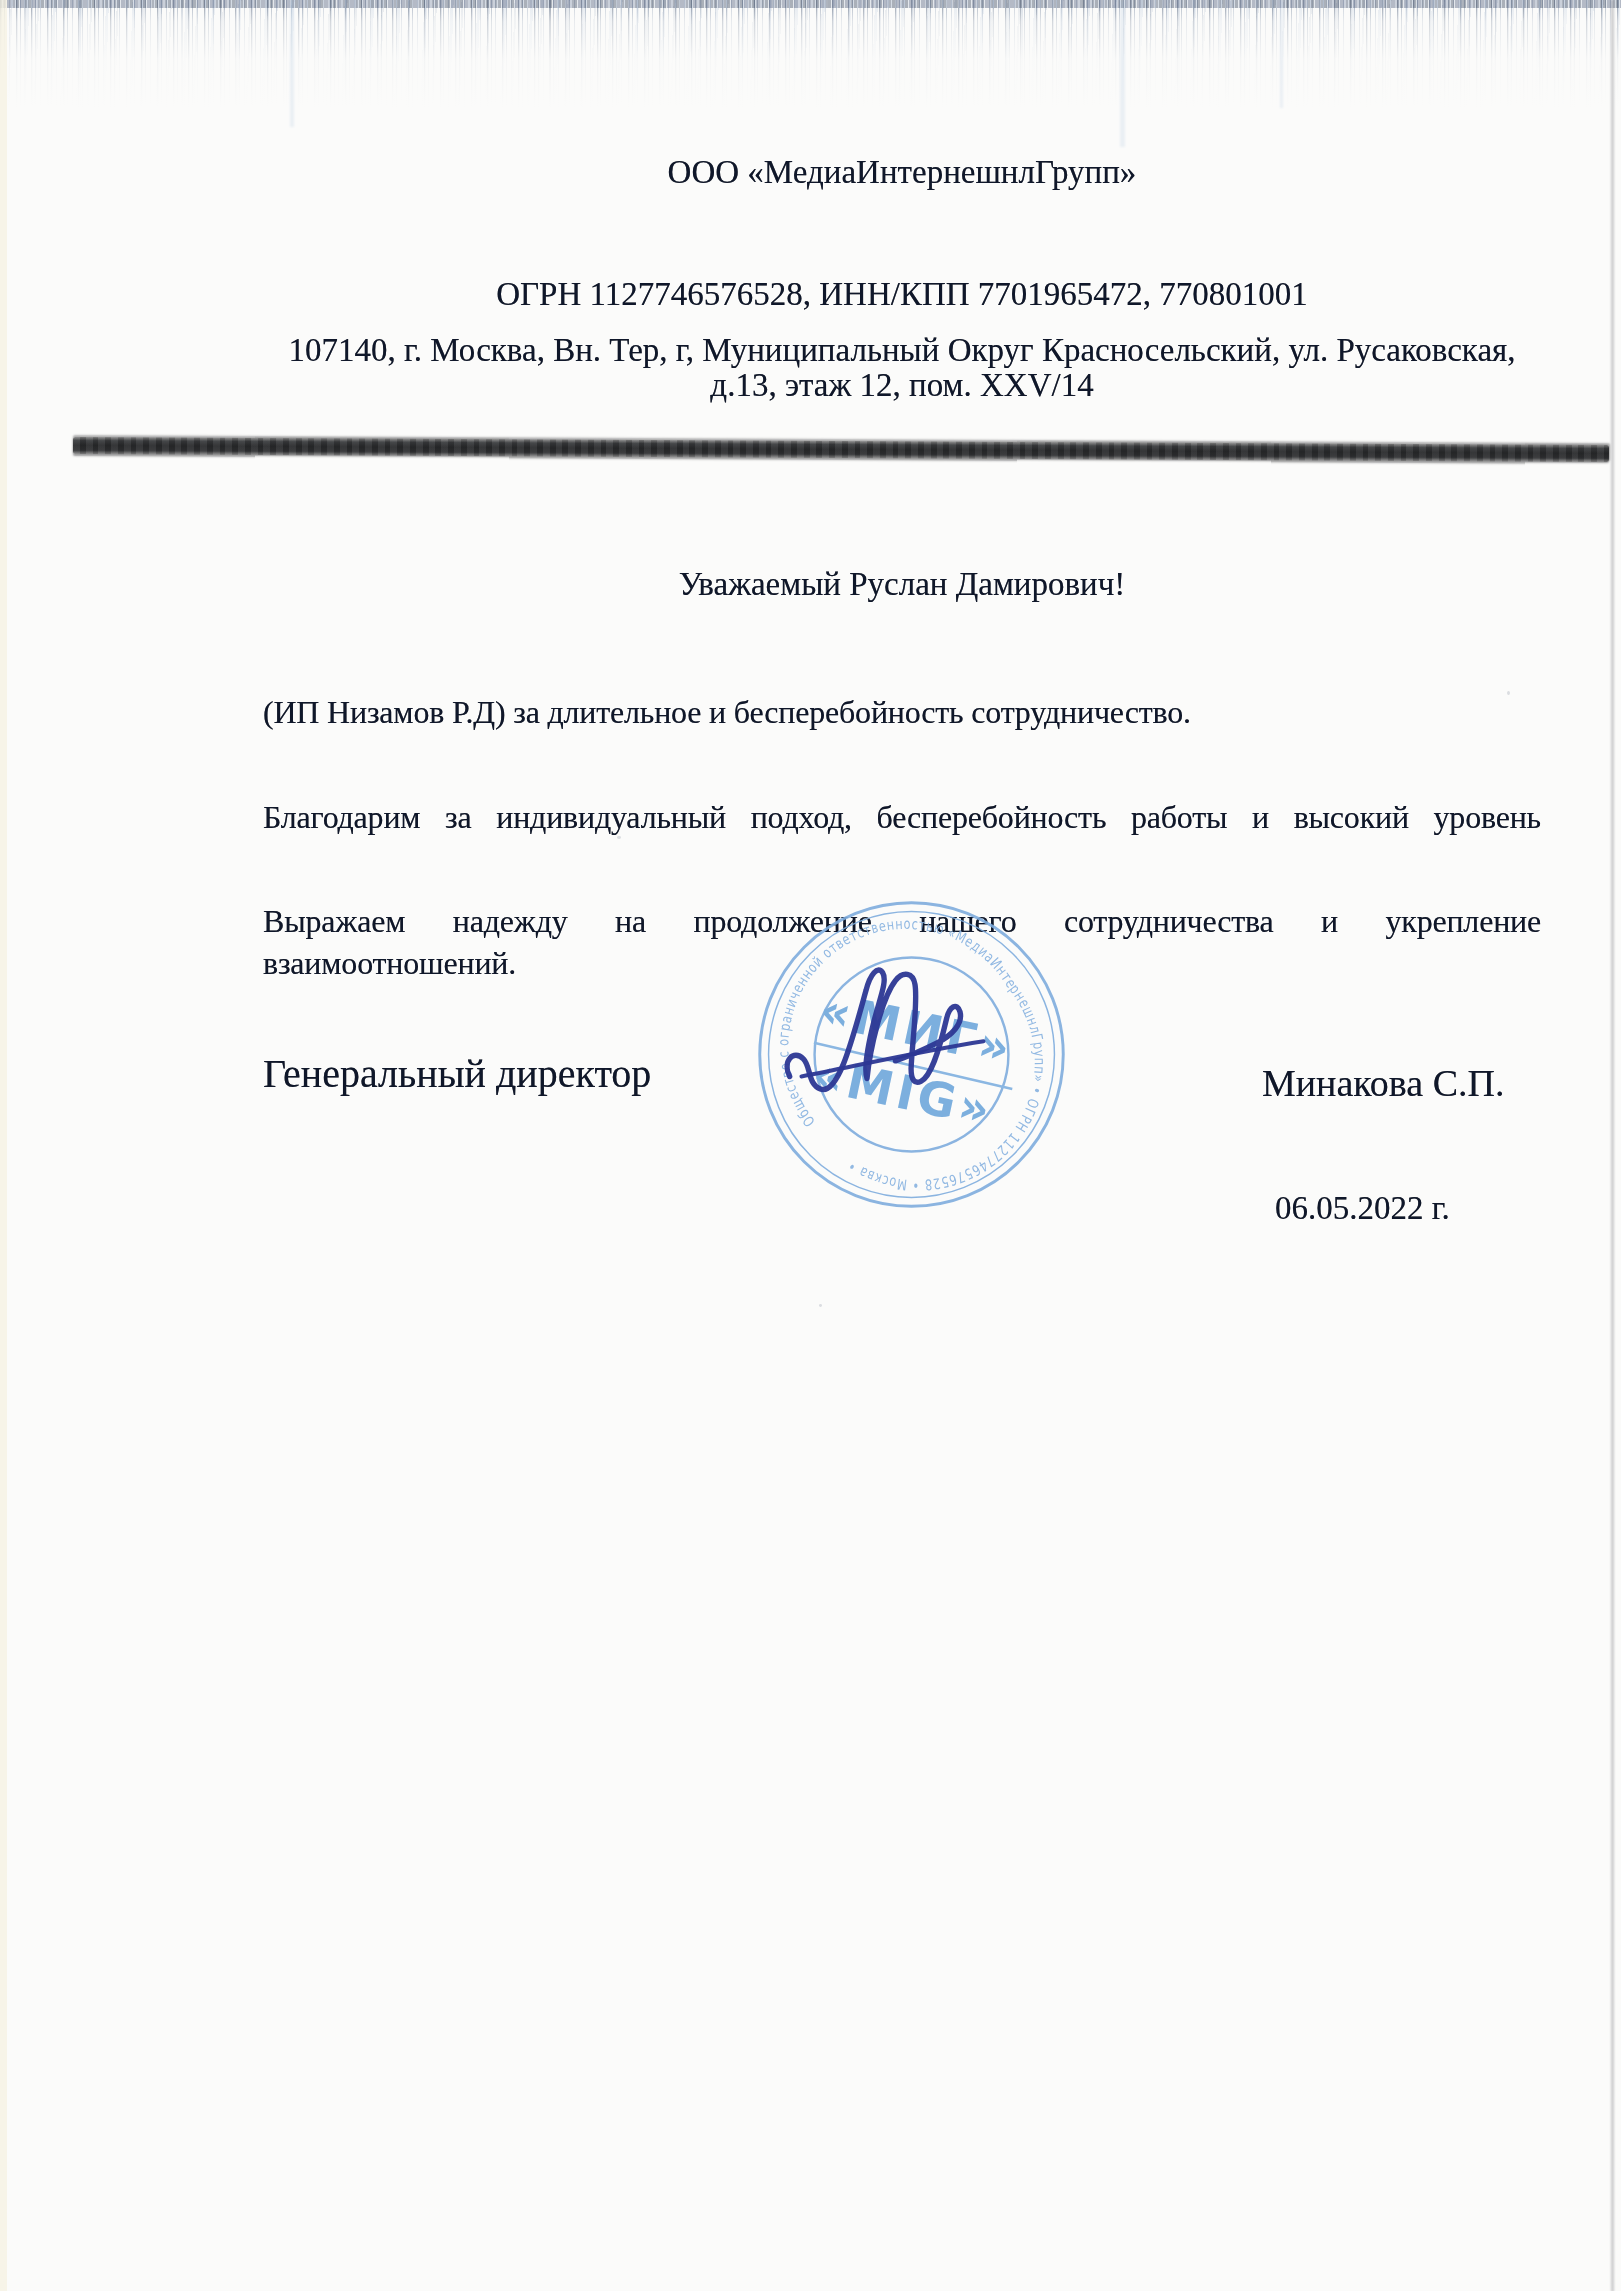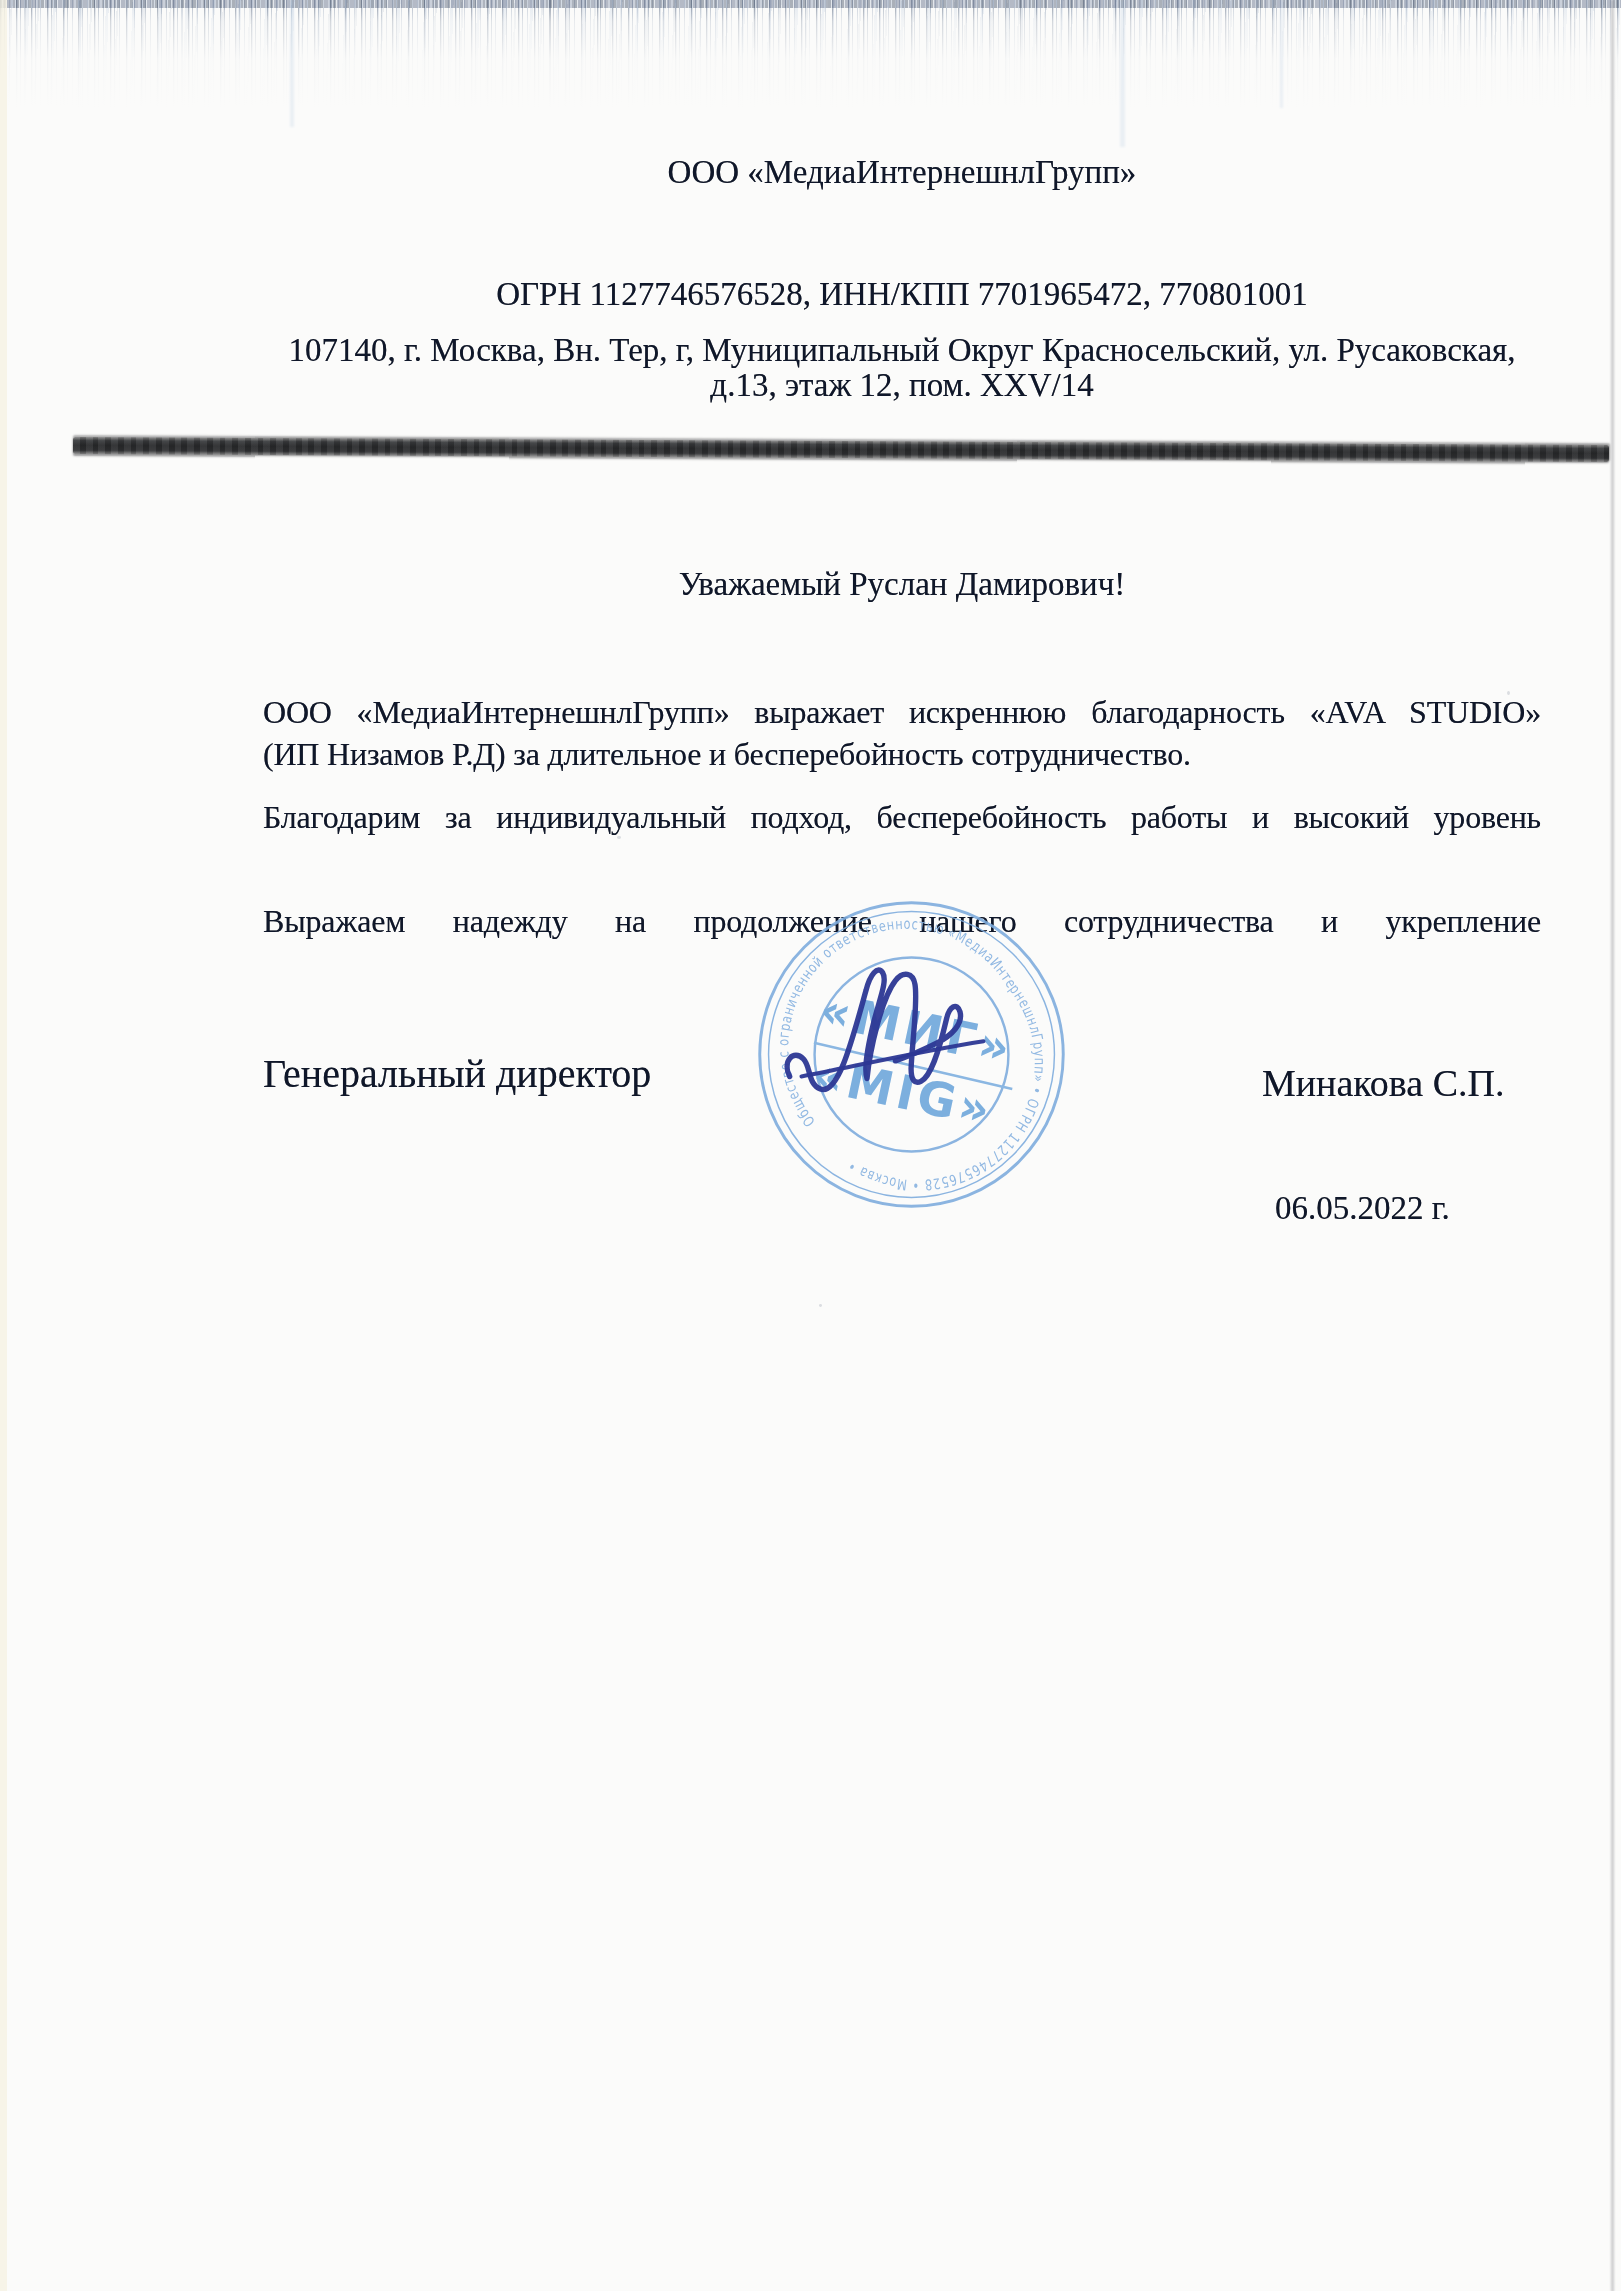--- a/index.html
+++ b/index.html
@@ -89,30 +89,30 @@
     <div class="center-line reg">ОГРН 1127746576528, ИНН/КПП 7701965472, 770801001</div>
     <div class="center-line addr1">107140, г. Москва, Вн. Тер, г, Муниципальный Округ Красносельский, ул. Русаковская,</div>
     <div class="center-line addr2">д.13, этаж 12, пом. XXV/14</div>
     <div class="divider-bar"></div>
   </header>
 
   <main>
     <div class="center-line salutation">Уважаемый Руслан Дамирович!</div>
 
     <div class="para" style="top:691px">
-      <div class="pline just">ООО «МедиаИнтернешнлГрупп» выражает искреннюю благодарность «AVA STUDIO»</div>
       <div class="pline">(ИП Низамов Р.Д) за длительное и бесперебойность сотрудничество.</div>
     </div>
 
     <div class="para" style="top:796px">
       <div class="pline just">Благодарим за индивидуальный подход, бесперебойность работы и высокий уровень</div>
     </div>
 
     <div class="para" style="top:900px">
       <div class="pline just">Выражаем надежду на продолжение нашего сотрудничества и укрепление</div>
+      <div class="pline">взаимоотношений.</div>
     </div>
 
     <div class="director-title">Генеральный директор</div>
     <div class="signer-name">Минакова С.П.</div>
     <div class="letter-date">06.05.2022 г.</div>
   </main>
 
   <svg class="stamp" viewBox="0 0 334 334" xmlns="http://www.w3.org/2000/svg">
     <defs>
       <path id="rim-circle" d="M 69 235.5 A 120 120 0 1 1 265 98.5 A 120 120 0 1 1 69 235.5" fill="none"></path>

